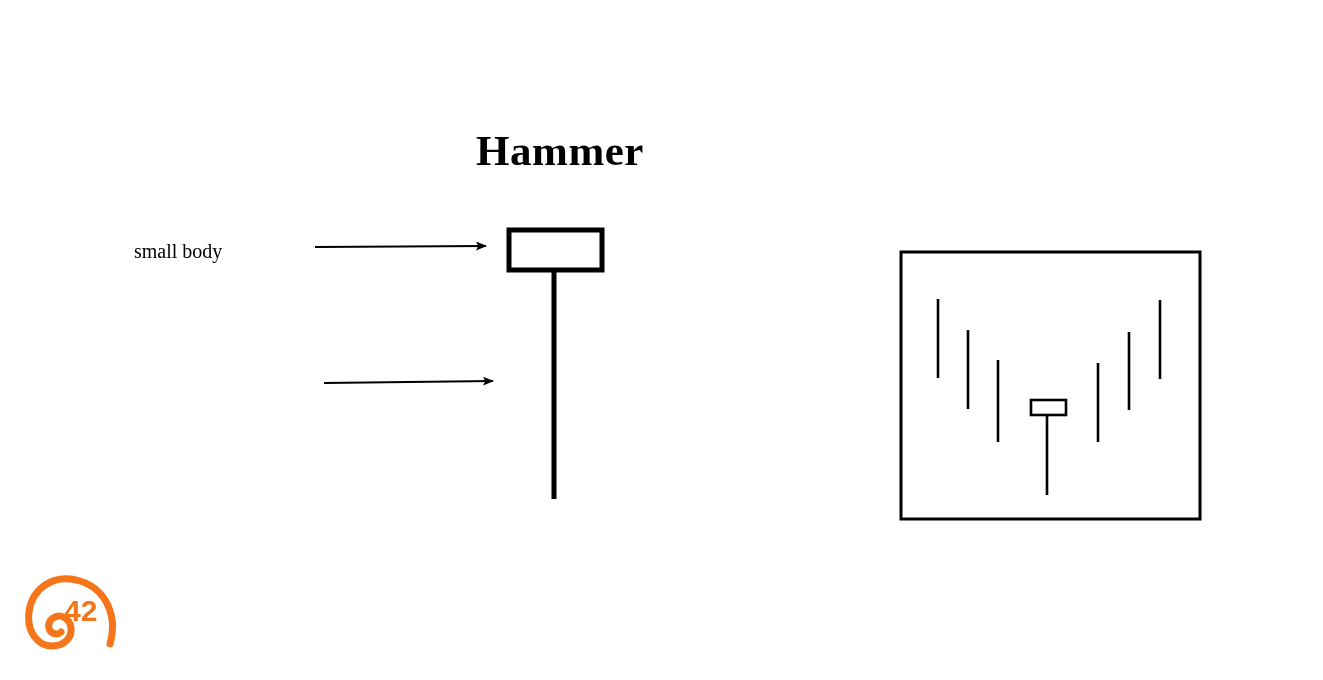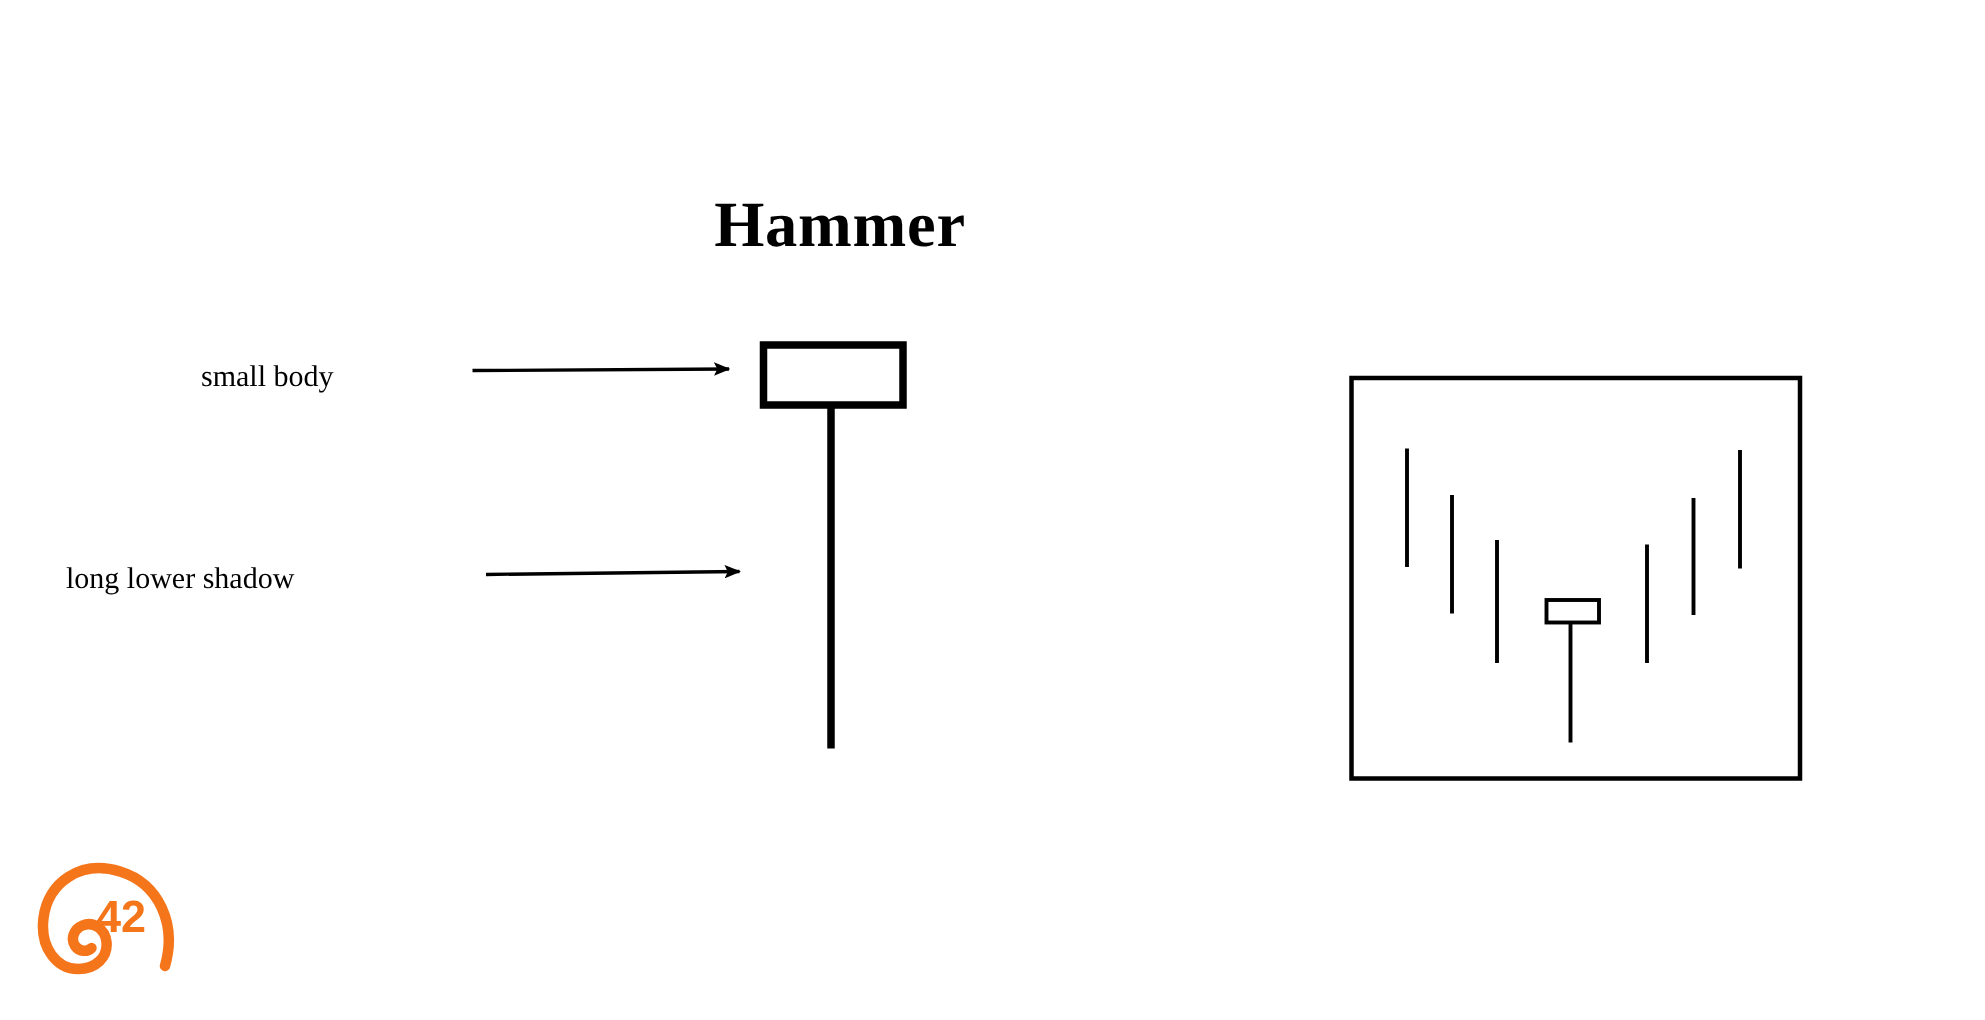--- a/index.html
+++ b/index.html
@@ -69,21 +69,20 @@
 </style>
 </head>
 <body>
 
 <div id="slide">
 
   <div id="title">Hammer</div>
 
   <div class="anno-label" id="label-small-body">small body</div>
 
-  <div class="anno-label" id="label-long-shadow">long lower shadow</div>
 
   <svg id="art" viewBox="0 0 1323 680">
     <defs>
       <marker id="arrowhead" markerWidth="11" markerHeight="9" refX="10" refY="4.5" orient="auto" markerUnits="userSpaceOnUse">
         <path d="M0,0 L11,4.5 L0,9 L2.2,4.5 Z" fill="#000000"></path>
       </marker>
     </defs>
 
     <g>
       <line class="arrow-line" x1="315" y1="247" x2="486" y2="246" stroke="#000000" stroke-width="2.2" marker-end="url(#arrowhead)"></line>

